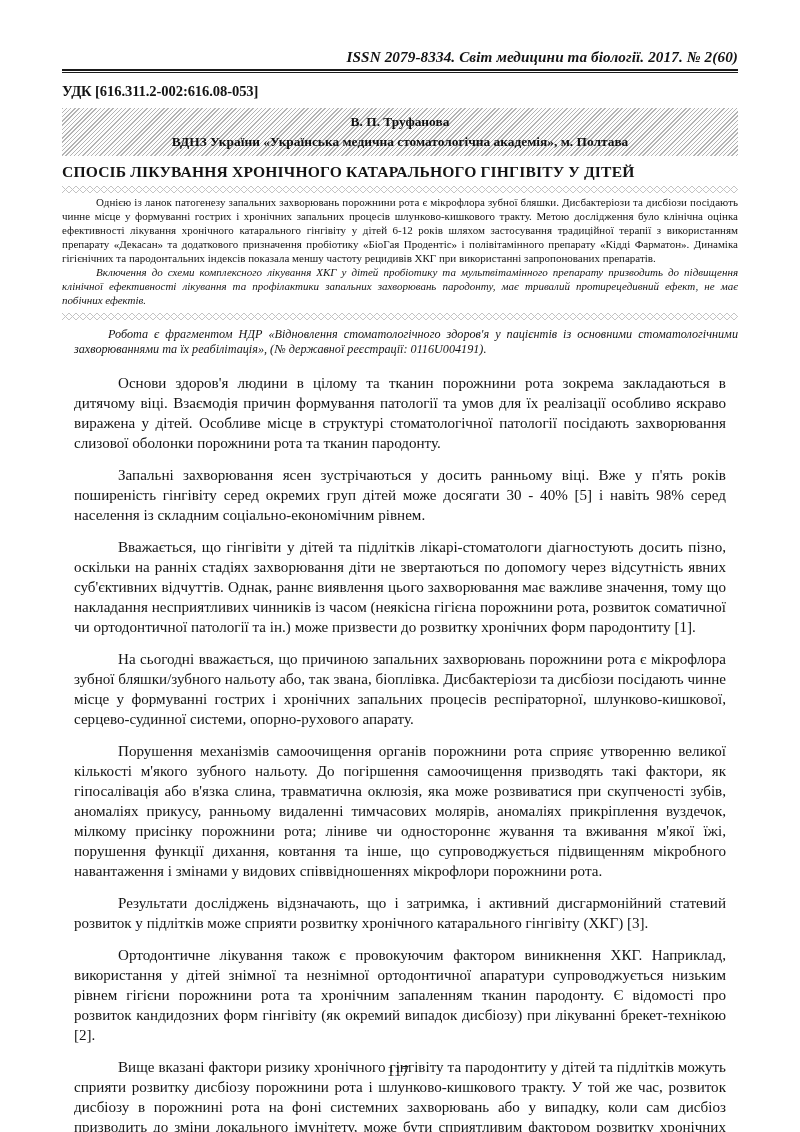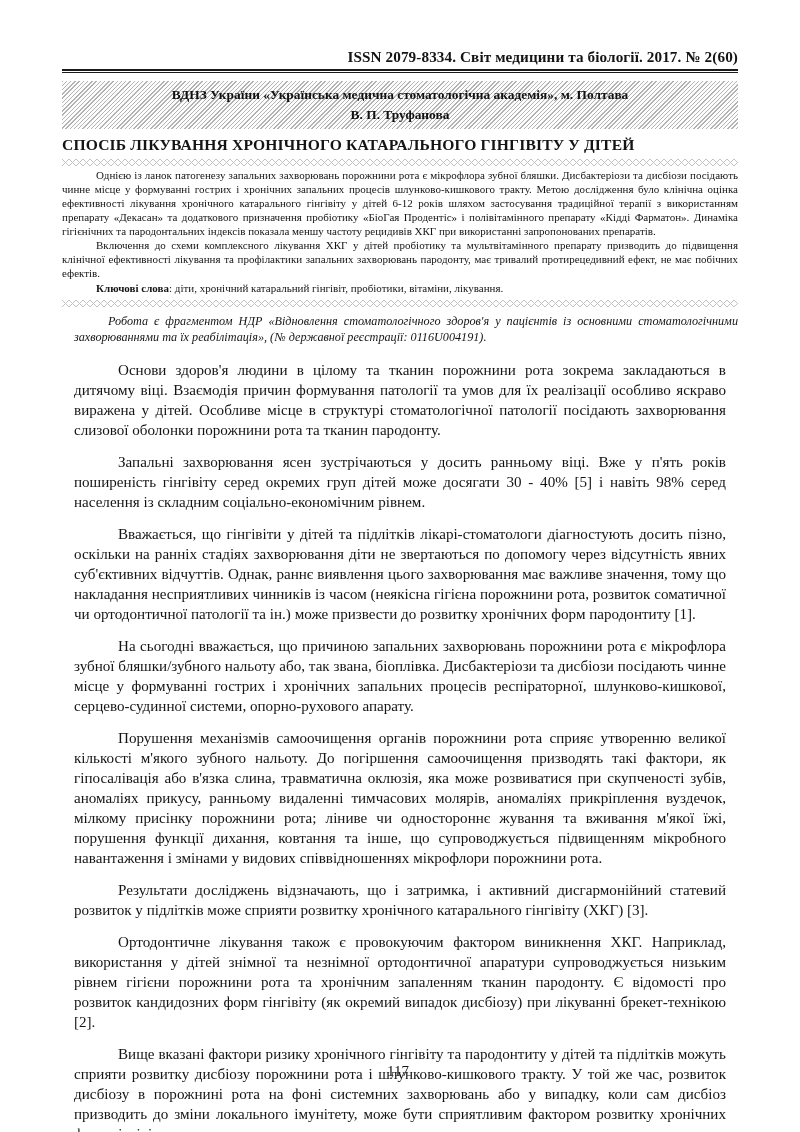--- a/index.html
+++ b/index.html
@@ -24,20 +24,21 @@
   .content {
     position: absolute;
     left: 62px;
     top: 0;
     width: 676px;
   }
 
   
   .runhead {
     text-align: right;
+    font-style: italic;
     font-weight: bold;
     font-size: 15.2px;
     letter-spacing: .1px;
     padding-top: 48px;
     line-height: 1.15;
     white-space: nowrap;
   }
   .runhead-rule {
     margin-top: 4px;
     border-top: 2px solid #1a1a1a;
@@ -101,21 +102,21 @@
   
   .abstract p {
     margin: 0;
     text-align: justify;
     text-justify: inter-word;
     font-size: 11px;
     line-height: 1.285;
     text-indent: 34px;
     hyphens: none;
   }
-  .abstract p + p { margin-top: 0; }
+  .abstract p + p { margin-top: 0; font-style: italic; }
   .kw-label { font-weight: bold; }
 
   
   .ndr {
     margin: 7px 0 0 12px;
     text-align: justify;
     font-style: italic;
     font-size: 12.2px;
     line-height: 1.3;
     text-indent: 34px;
@@ -145,34 +146,34 @@
 </style>
 </head>
 <body>
 
 <div class="page">
   <div class="content">
 
     <div class="runhead">ISSN 2079-8334. Світ медицини та біології. 2017. № 2(60)</div>
     <div class="runhead-rule"></div>
 
+    <div class="udc">УДК [616.311.2-002:616.08-053]</div>
 
     <div class="author-band">
+      <span class="line">В. П. Труфанова</span>
       <span class="line">ВДНЗ України «Українська медична стоматологічна академія», м. Полтава</span>
-      <span class="line">В. П. Труфанова</span>
     </div>
 
     <div class="article-title">СПОСІБ ЛІКУВАННЯ ХРОНІЧНОГО КАТАРАЛЬНОГО ГІНГІВІТУ У ДІТЕЙ</div>
 
     <div class="wave"></div>
 
     <div class="abstract">
       <p>Однією із ланок патогенезу запальних захворювань порожнини рота є мікрофлора зубної бляшки. Дисбактеріози та дисбіози посідають чинне місце у формуванні гострих і хронічних запальних процесів шлунково-кишкового тракту. Метою дослідження було клінічна оцінка ефективності лікування хронічного катарального гінгівіту у дітей 6-12 років шляхом застосування традиційної терапії з використанням препарату «Декасан» та додаткового призначення пробіотику «БіоГая Продентіс» і полівітамінного препарату «Кідді Фарматон». Динаміка гігієнічних та пародонтальних індексів показала меншу частоту рецидивів ХКГ при використанні запропонованих препаратів.</p>
       <p>Включення до схеми комплексного лікування ХКГ у дітей пробіотику та мультвітамінного препарату призводить до підвищення клінічної ефективності лікування та профілактики запальних захворювань пародонту, має тривалий протирецедивний ефект, не має побічних ефектів.</p>
-      <p><span class="kw-label">Ключові слова</span><span>: діти, хронічний катаральний гінгівіт, пробіотики, вітаміни, лікування.</span></p>
     </div>
 
     <div class="wave"></div>
 
     <p class="ndr">Робота є фрагментом НДР «Відновлення стоматологічного здоров'я у пацієнтів із основними стоматологічними захворюваннями та їх реабілітація», (№ державної реєстрації: 0116U004191).</p>
 
     <div class="body-text">
       <p>Основи здоров'я людини в цілому та тканин порожнини рота зокрема закладаються в дитячому віці. Взаємодія причин формування патології та умов для їх реалізації особливо яскраво виражена у дітей. Особливе місце в структурі стоматологічної патології посідають захворювання слизової оболонки порожнини рота та тканин пародонту.</p>
       <p>Запальні захворювання ясен зустрічаються у досить ранньому віці. Вже у п'ять років поширеність гінгівіту серед окремих груп дітей може досягати 30 - 40% [5] і навіть 98% серед населення із складним соціально-економічним рівнем.</p>
       <p>Вважається, що гінгівіти у дітей та підлітків лікарі-стоматологи діагностують досить пізно, оскільки на ранніх стадіях захворювання діти не звертаються по допомогу через відсутність явних суб'єктивних відчуттів. Однак, раннє виявлення цього захворювання має важливе значення, тому що накладання несприятливих чинників із часом (неякісна гігієна порожнини рота, розвиток соматичної чи ортодонтичної патології та ін.) може призвести до розвитку хронічних форм пародонтиту [1].</p>

